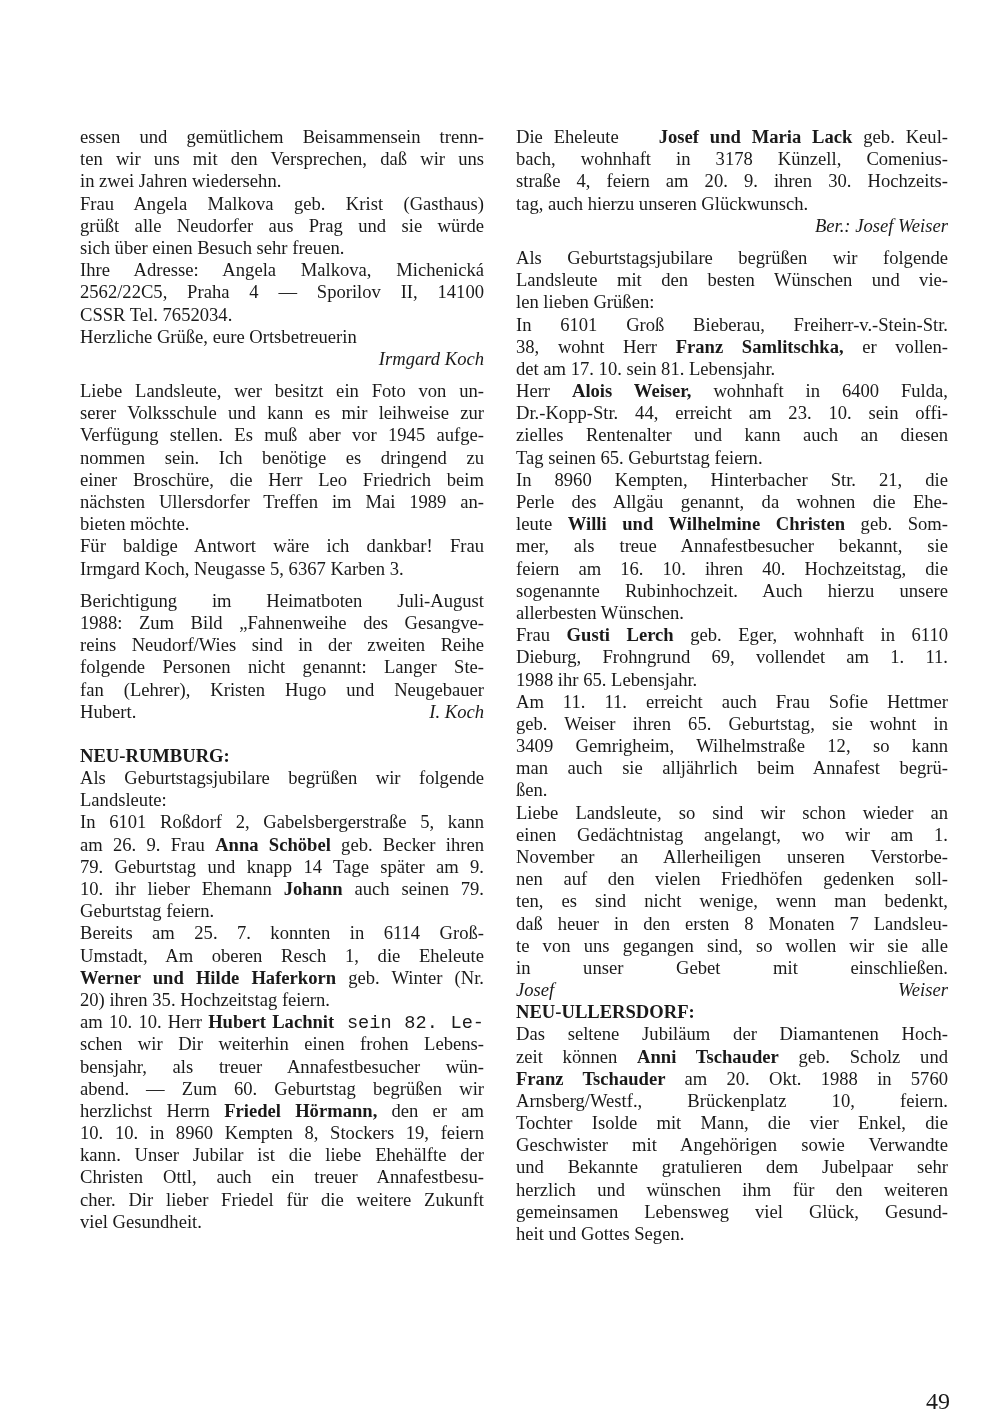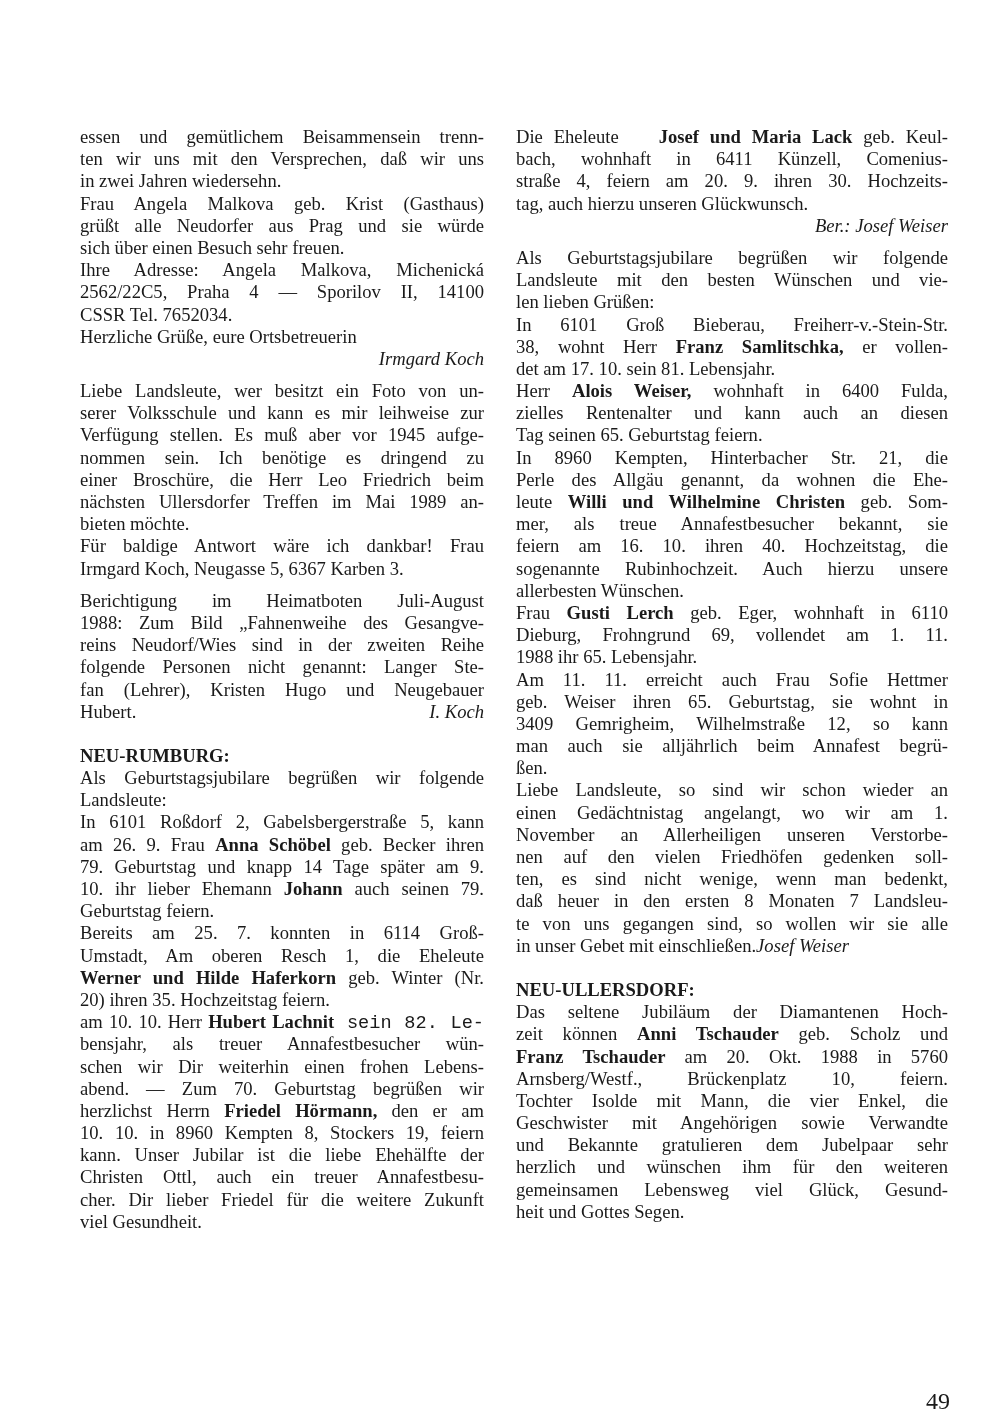--- a/index.html
+++ b/index.html
@@ -82,53 +82,54 @@
     <div class="line last">Geburtstag feiern.</div>
   </div>
   <div>
     <div class="line">Bereits am 25. 7. konnten in 6114 Groß-</div>
     <div class="line">Umstadt, Am oberen Resch 1, die Eheleute</div>
     <div class="line"><b style="white-space: pre;">Werner und Hilde Haferkorn</b><span style="white-space: pre;"> geb. Winter (Nr.</span></div>
     <div class="line last">20) ihren 35. Hochzeitstag feiern.</div>
   </div>
   <div>
     <div class="line"><span style="white-space: pre;">am 10. 10. Herr </span><b style="white-space: pre;">Hubert Lachnit</b><span style="white-space: pre; font-family: Liberation Mono, monospace;"> sein 82. Le-</span></div>
+    <div class="line">schen wir Dir weiterhin einen frohen Lebens-</div>
     <div class="line">bensjahr, als treuer Annafestbesucher wün-</div>
-    <div class="line">schen wir Dir weiterhin einen frohen Lebens-</div>
-    <div class="line">abend. — Zum 70. Geburtstag begrüßen wir</div>
+    <div class="line">abend. — Zum 60. Geburtstag begrüßen wir</div>
     <div class="line"><span style="white-space: pre;">herzlichst Herrn </span><b style="white-space: pre;">Friedel Hörmann,</b><span style="white-space: pre;"> den er am</span></div>
     <div class="line">10. 10. in 8960 Kempten 8, Stockers 19, feiern</div>
     <div class="line">kann. Unser Jubilar ist die liebe Ehehälfte der</div>
     <div class="line">Christen Ottl, auch ein treuer Annafestbesu-</div>
     <div class="line">cher. Dir lieber Friedel für die weitere Zukunft</div>
     <div class="line last">viel Gesundheit.</div>
   </div>
 </div>
 
 <div class="col col-right">
   <div>
     <div class="line"><span style="white-space: pre;">Die Eheleute </span><b style="white-space: pre; margin-left: 29px;">Josef und Maria Lack</b><span style="white-space: pre;"> geb. Keul-</span></div>
-    <div class="line">bach, wohnhaft in 6411 Künzell, Comenius-</div>
+    <div class="line">bach, wohnhaft in 3178 Künzell, Comenius-</div>
     <div class="line">straße 4, feiern am 20. 9. ihren 30. Hochzeits-</div>
     <div class="line last">tag, auch hierzu unseren Glückwunsch.</div>
     <div class="line right"><i>Ber.: Josef Weiser</i></div>
   </div>
   <div class="gap"></div>
   <div>
     <div class="line">Als Geburtstagsjubilare begrüßen wir folgende</div>
     <div class="line">Landsleute mit den besten Wünschen und vie-</div>
     <div class="line last">len lieben Grüßen:</div>
   </div>
   <div>
     <div class="line">In 6101 Groß Bieberau, Freiherr-v.-Stein-Str.</div>
     <div class="line"><span style="white-space: pre;">38, wohnt Herr </span><b style="white-space: pre;">Franz Samlitschka,</b><span style="white-space: pre;"> er vollen-</span></div>
     <div class="line last">det am 17. 10. sein 81. Lebensjahr.</div>
   </div>
   <div>
     <div class="line"><span style="white-space: pre;">Herr </span><b style="white-space: pre;">Alois Weiser,</b><span style="white-space: pre;"> wohnhaft in 6400 Fulda,</span></div>
+    <div class="line">Dr.-Kopp-Str. 44, erreicht am 23. 10. sein offi-</div>
     <div class="line">zielles Rentenalter und kann auch an diesen</div>
     <div class="line last">Tag seinen 65. Geburtstag feiern.</div>
   </div>
   <div>
     <div class="line">In 8960 Kempten, Hinterbacher Str. 21, die</div>
     <div class="line">Perle des Allgäu genannt, da wohnen die Ehe-</div>
     <div class="line"><span style="white-space: pre;">leute </span><b style="white-space: pre;">Willi und Wilhelmine Christen</b><span style="white-space: pre; margin-top: 16px;"> geb. Som-</span></div>
     <div class="line">mer, als treue Annafestbesucher bekannt, sie</div>
     <div class="line">feiern am 16. 10. ihren 40. Hochzeitstag, die</div>
     <div class="line">sogenannte Rubinhochzeit. Auch hierzu unsere</div>
@@ -147,21 +148,21 @@
     <div class="line last">ßen.</div>
   </div>
   <div>
     <div class="line">Liebe Landsleute, so sind wir schon wieder an</div>
     <div class="line">einen Gedächtnistag angelangt, wo wir am 1.</div>
     <div class="line">November an Allerheiligen unseren Verstorbe-</div>
     <div class="line">nen auf den vielen Friedhöfen gedenken soll-</div>
     <div class="line">ten, es sind nicht wenige, wenn man bedenkt,</div>
     <div class="line">daß heuer in den ersten 8 Monaten 7 Landsleu-</div>
     <div class="line">te von uns gegangen sind, so wollen wir sie alle</div>
-    <div class="line" style="display:flex;">
+    <div class="line" style="display:flex;flex-direction:column;">
       <span style="white-space: pre;">in unser Gebet mit einschließen.</span>
       <i>Josef Weiser</i>
     </div>
   </div>
   <div class="gap-lg"></div>
   <div class="line last heading">NEU-ULLERSDORF:</div>
   <div>
     <div class="line">Das seltene Jubiläum der Diamantenen Hoch-</div>
     <div class="line"><span style="white-space: pre;">zeit können </span><b style="white-space: pre;">Anni Tschauder</b><span style="white-space: pre;"> geb. Scholz und</span></div>
     <div class="line"><b style="white-space: pre;">Franz Tschauder</b><span style="white-space: pre;"> am 20. Okt. 1988 in 5760</span></div>

